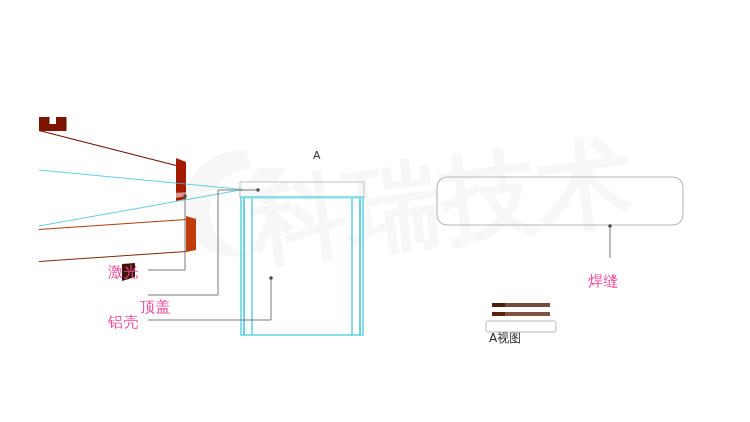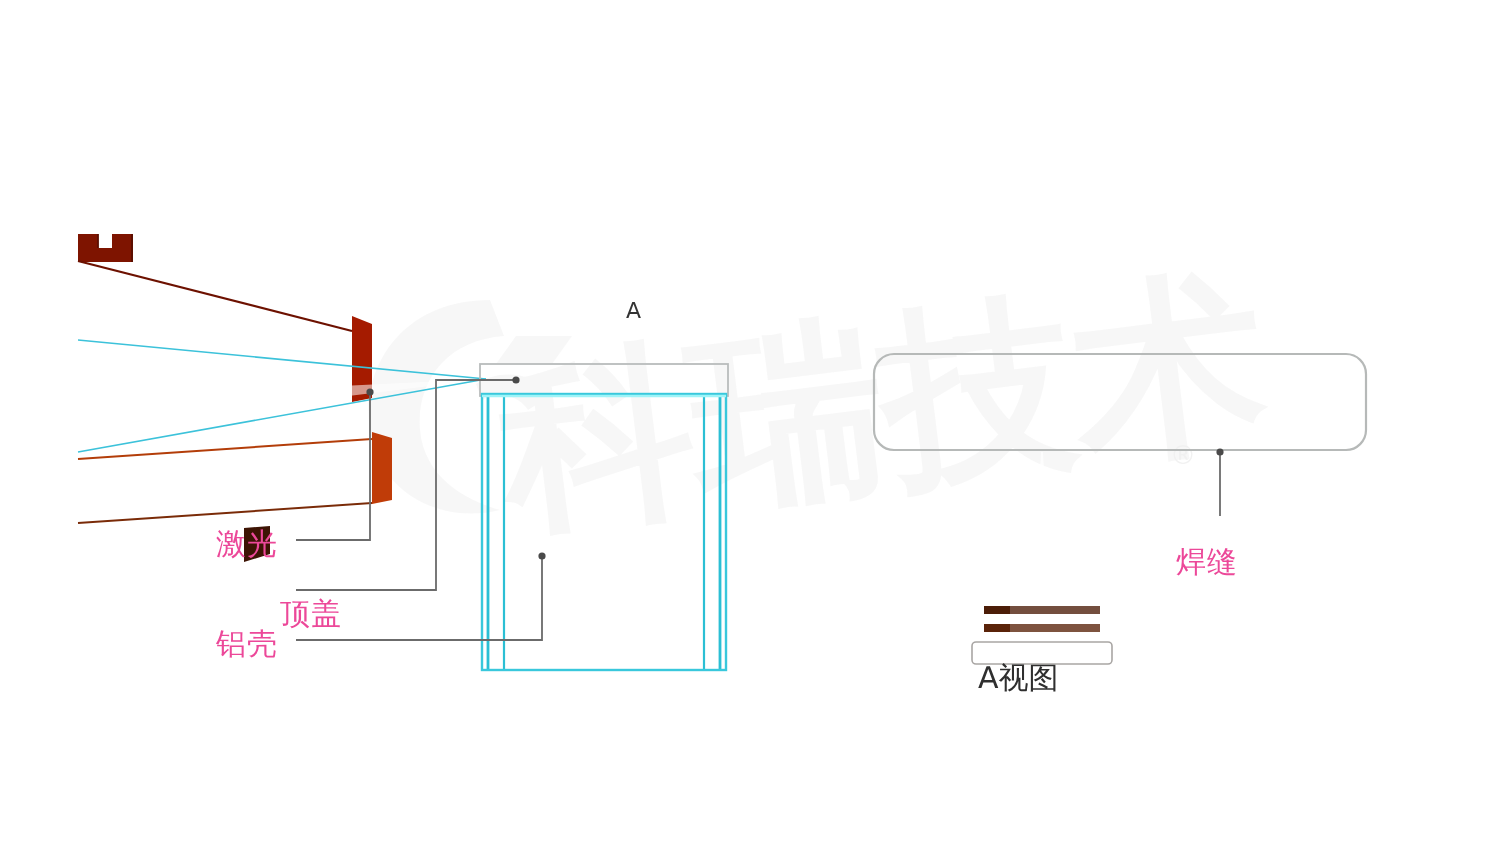--- a/index.html
+++ b/index.html
@@ -33,21 +33,21 @@
   }
   .lbl-cn {
     font-size: 15px;
     letter-spacing: 0.5px;
   }
   .lbl-a {
     font-size: 11px;
     color: #333;
   }
   .lbl-caption {
-    font-size: 15px;
+    font-size: 12px;
     color: #2f2f2f;
   }
   #label-laser   { left: 108px; top: 265px; }
   #label-topcap  { left: 108px; top: 300px; margin-left: 32px; }
   #label-shell   { left: 108px; top: 315px; text-align: right; }
   #label-arrow-a { left: 313px; top: 150px; }
   #label-weld    { left: 588px; top: 274px; }
   #label-viewa   { left: 489px; top: 332px; }
 </style>
 </head>

